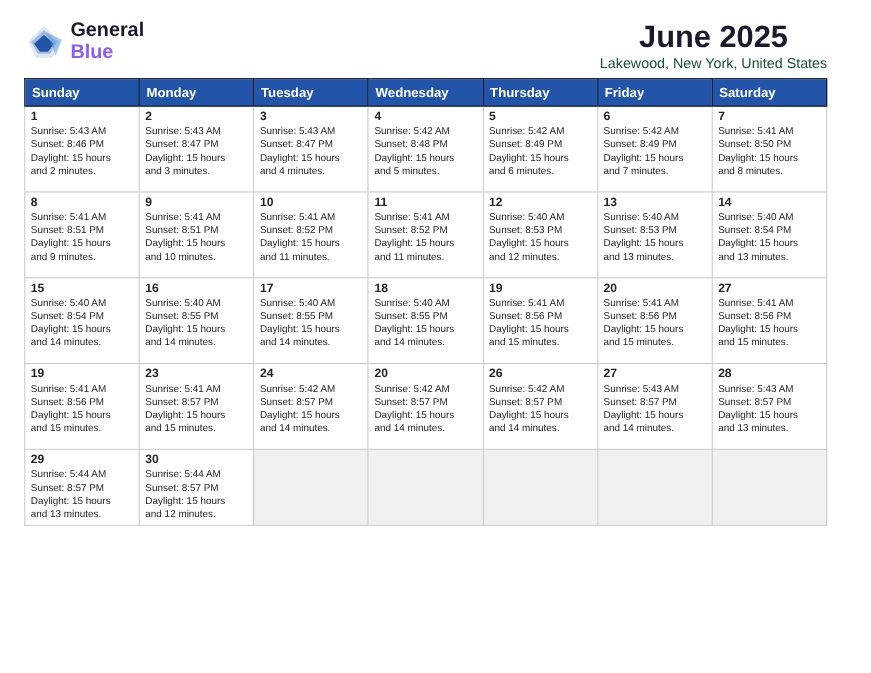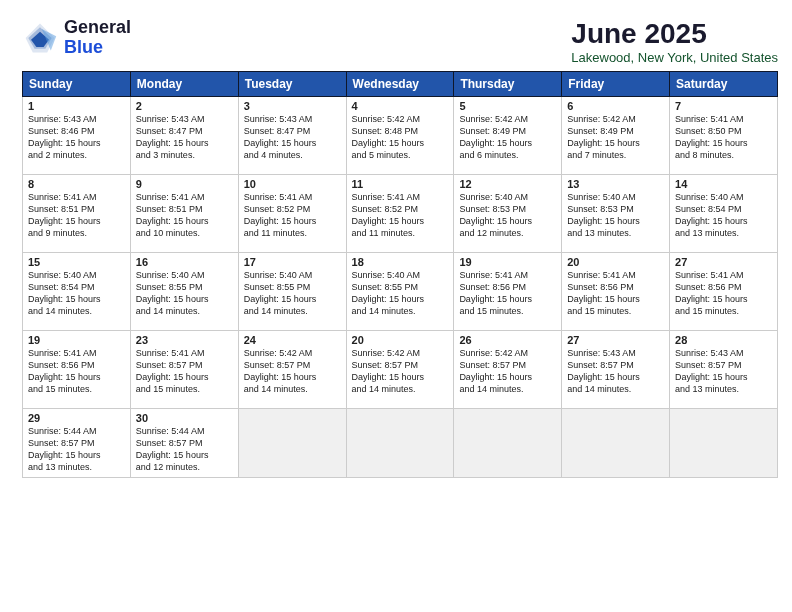--- a/index.html
+++ b/index.html
@@ -7,46 +7,46 @@
       font-family: Arial, sans-serif;
       background: #fff;
       width: 792px;
       height: 612px;
       overflow: hidden;
     }
     .page {
       width: 792px;
       height: 612px;
       background: #fff;
-      padding: 18px 14px 12px 22px;
+      padding: 18px 40px 12px 22px;
     }
     .header-row {
       display: flex;
       justify-content: space-between;
       align-items: flex-start;
       margin-bottom: 4px;
     }
     .logo {
       display: flex;
       align-items: center;
       gap: 6px;
     }
     .logo-text {
       font-size: 18px;
       font-weight: bold;
       line-height: 1.1;
     }
     .logo-text .general { color: #1a1a2e; }
-    .logo-text .blue { color: #1d4ed8; }
+    .logo-text .blue { color: #8b5cf6; }
     .logo-icon {
       width: 36px;
       height: 36px;
     }
     .title-block {
-      text-align: left;
+      text-align: center;
     }
     .main-title {
       font-size: 28px;
       font-weight: bold;
       color: #1a1a2e;
     }
     .subtitle {
       font-size: 13px;
       color: #14532d;
     }

